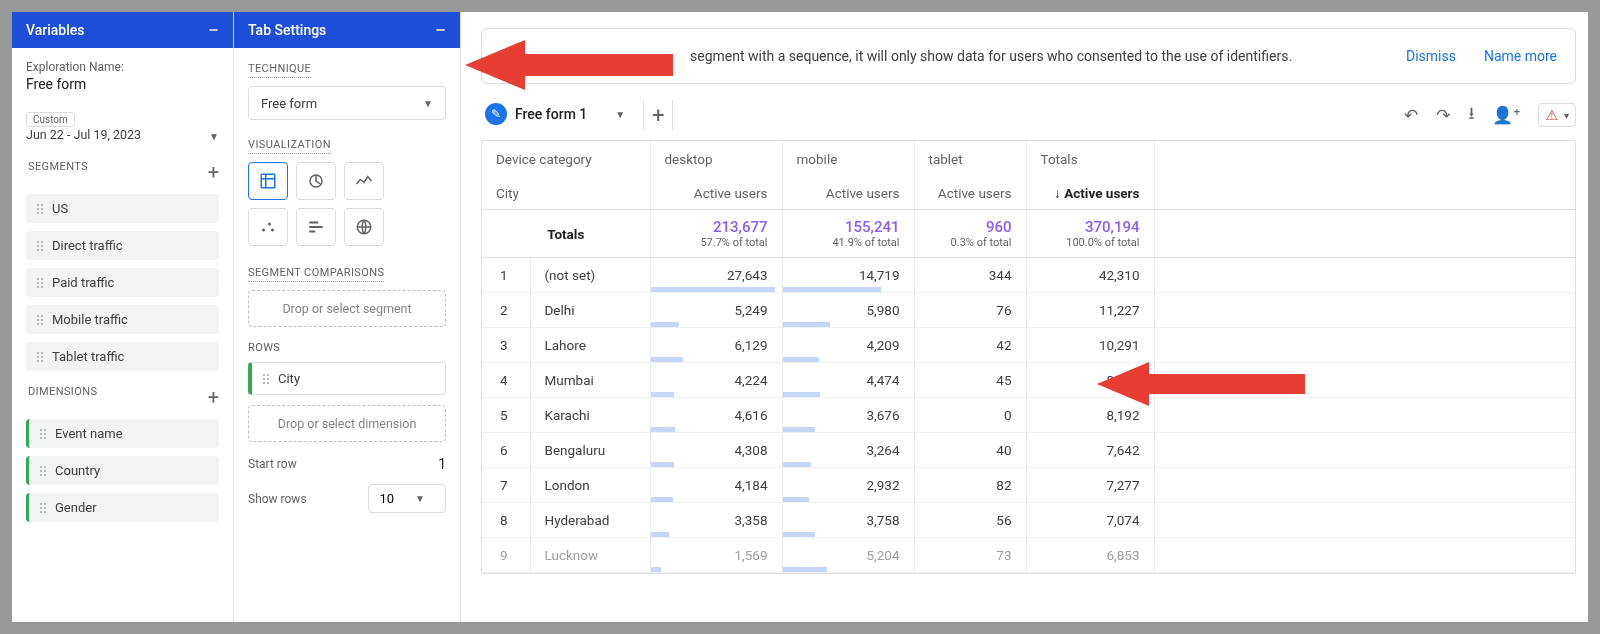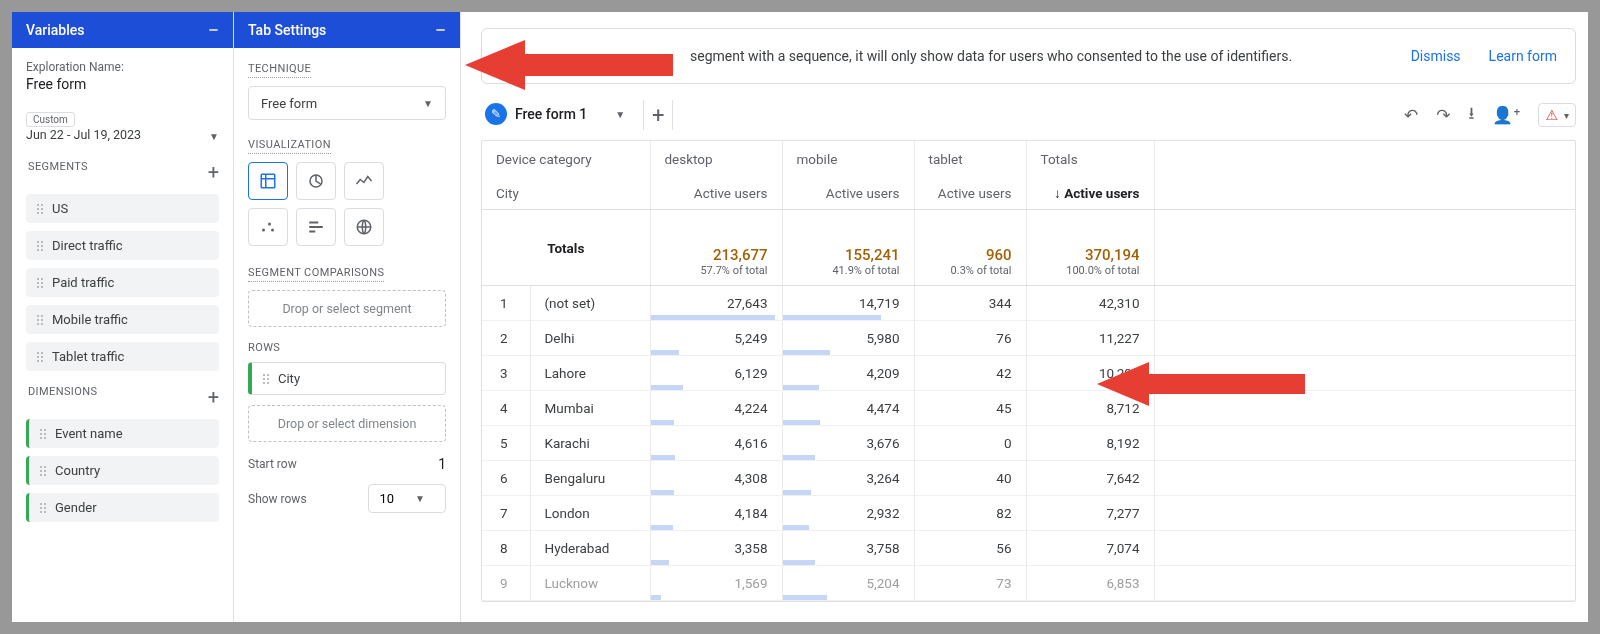--- a/index.html
+++ b/index.html
@@ -59,21 +59,21 @@
   table{ border-collapse:collapse; width:100%; font-size:13.5px;}
   th,td{ border-right:1px solid #e8eaed;}
   th:last-child,td:last-child{border-right:none;}
   .hdr1 th{ color:#5f6368; font-weight:400; text-align:left; padding:10px 14px;}
   .hdr1 th.num{ text-align:left;}
   .hdr2 th{ color:#5f6368; font-weight:400; padding:8px 14px; text-align:right; border-bottom:1px solid #e0e0e0;}
   .hdr2 th.city{ text-align:left;}
   .hdr2 th.sorted{ color:#202124; font-weight:700;}
   .totals td{ padding:8px 14px; border-bottom:1px solid #e0e0e0; text-align:right;}
   .totals td.first{ text-align:center; font-weight:700; color:#202124;}
-  .totals .big{ font-weight:500; color:#a16207; font-size:15px;margin-top:28px;}
+  .totals .big{ font-weight:500; color:#8b5cf6; font-size:15px;}
   .totals .sub{ font-size:11px; color:#5f6368;}
   tbody.data tr td{ padding:9px 14px; border-bottom:1px solid #f0f0f0; text-align:right; color:#3c4043; position:relative;}
   tbody.data tr td.idx{ text-align:right; padding-right:22px; color:#3c4043;}
   tbody.data tr td.city{ text-align:left;}
   tbody.data tr.lucknow td{ color:#9e9e9e;}
   .hl-band{ position:absolute; bottom:0; left:0; height:5px; background:#c6d6f6;}
   .col-idx{width:48px;} .col-city{width:120px;} .col-num{width:132px;}
   .col-tablet{width:112px;} .col-total{width:128px;} .col-spacer{}
   
   .arrow{ position:absolute; z-index:40;}
@@ -215,21 +215,21 @@
        </span>
      </div>
    </div>
  </div>
 
  <div class="main">
    <div class="banner">
      <span class="banner-text" style="padding-left:190px;">segment with a sequence, it will only show data for users who consented to the use of identifiers.</span>
      <div class="banner-actions">
        <span class="link">Dismiss</span>
-       <span class="link">Learn form</span>
+       <span class="link">Name more</span>
      </div>
    </div>
 
    <div class="tabbar">
      <div class="tabbar-left">
        <div class="report-tab">
          <span class="pencil">✎</span>
          <span class="tab-name">Free form 1</span>
          <span class="caret" style="margin-left:20px;">▼</span>
        </div>

